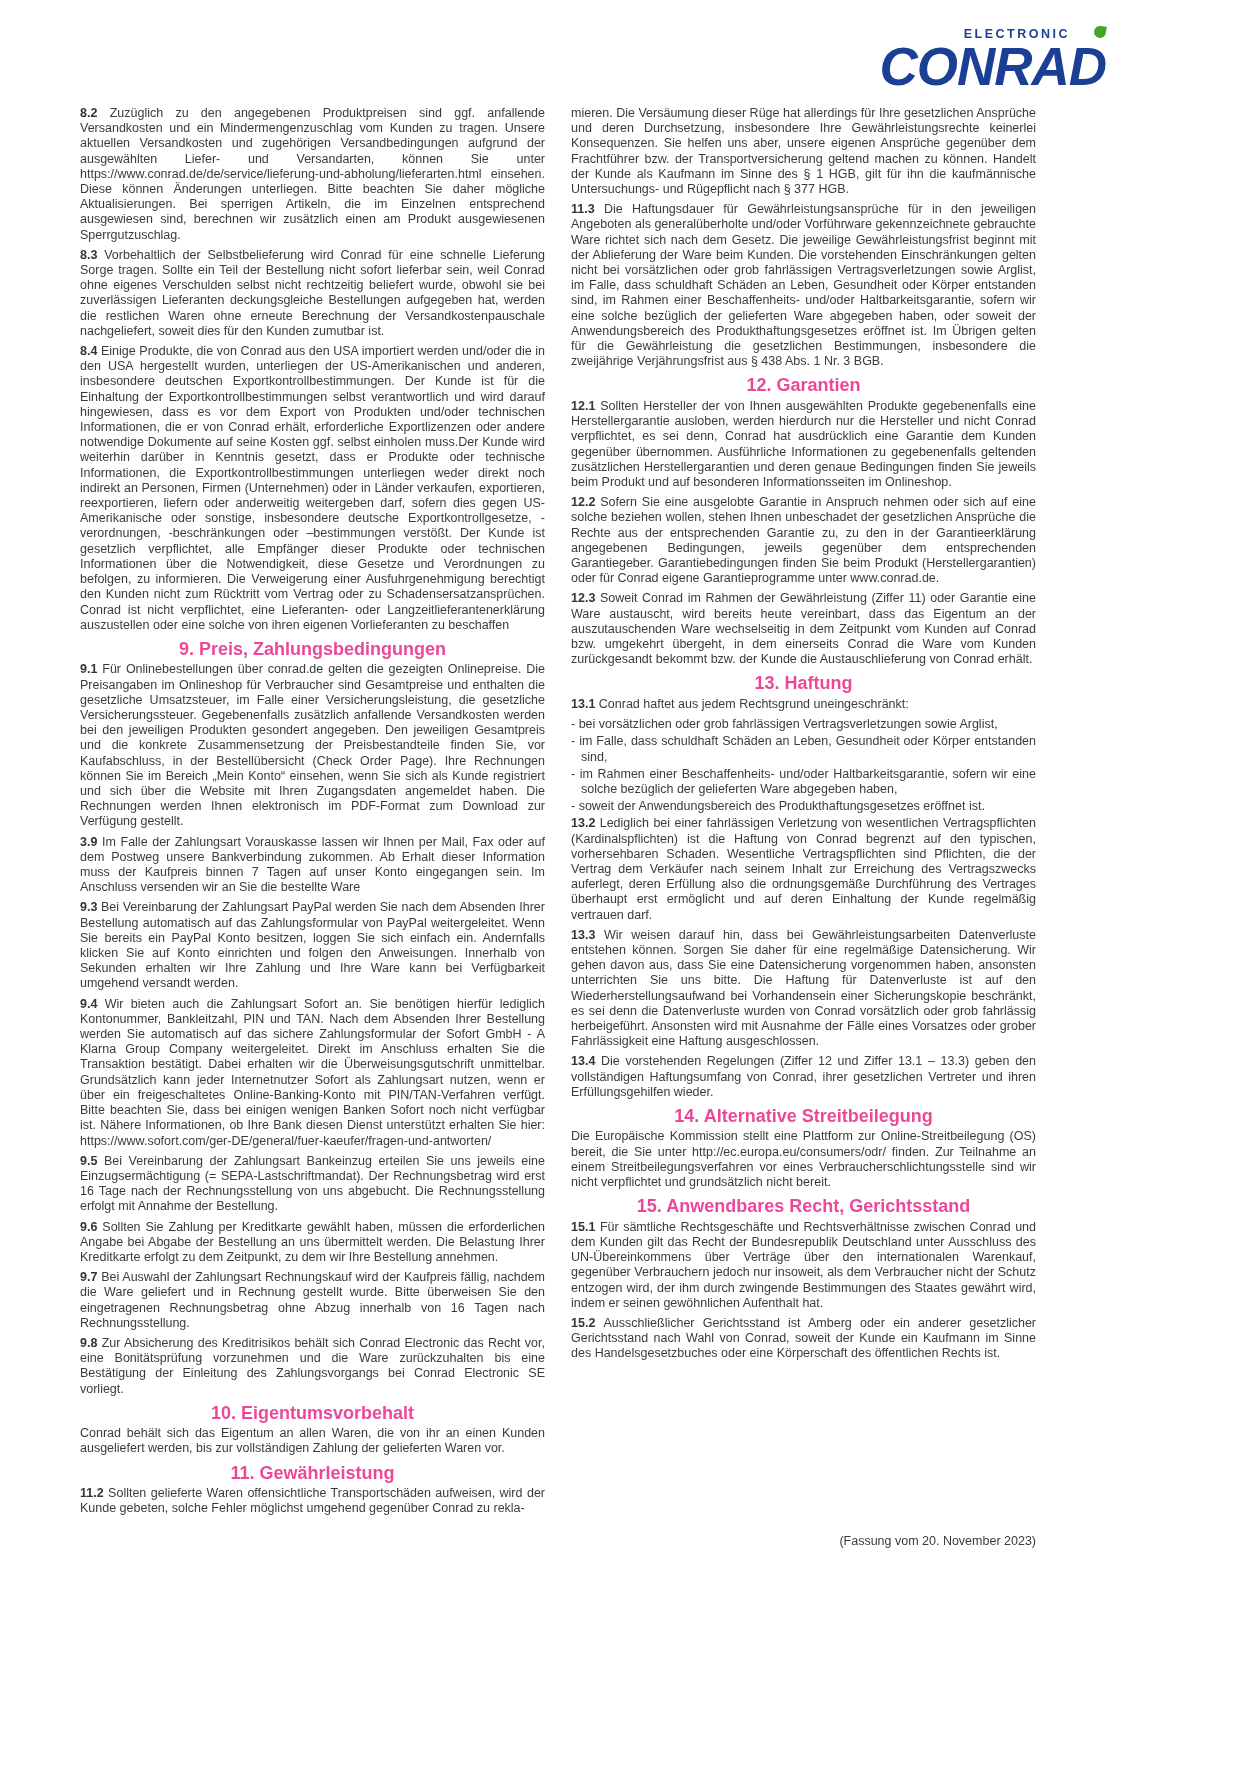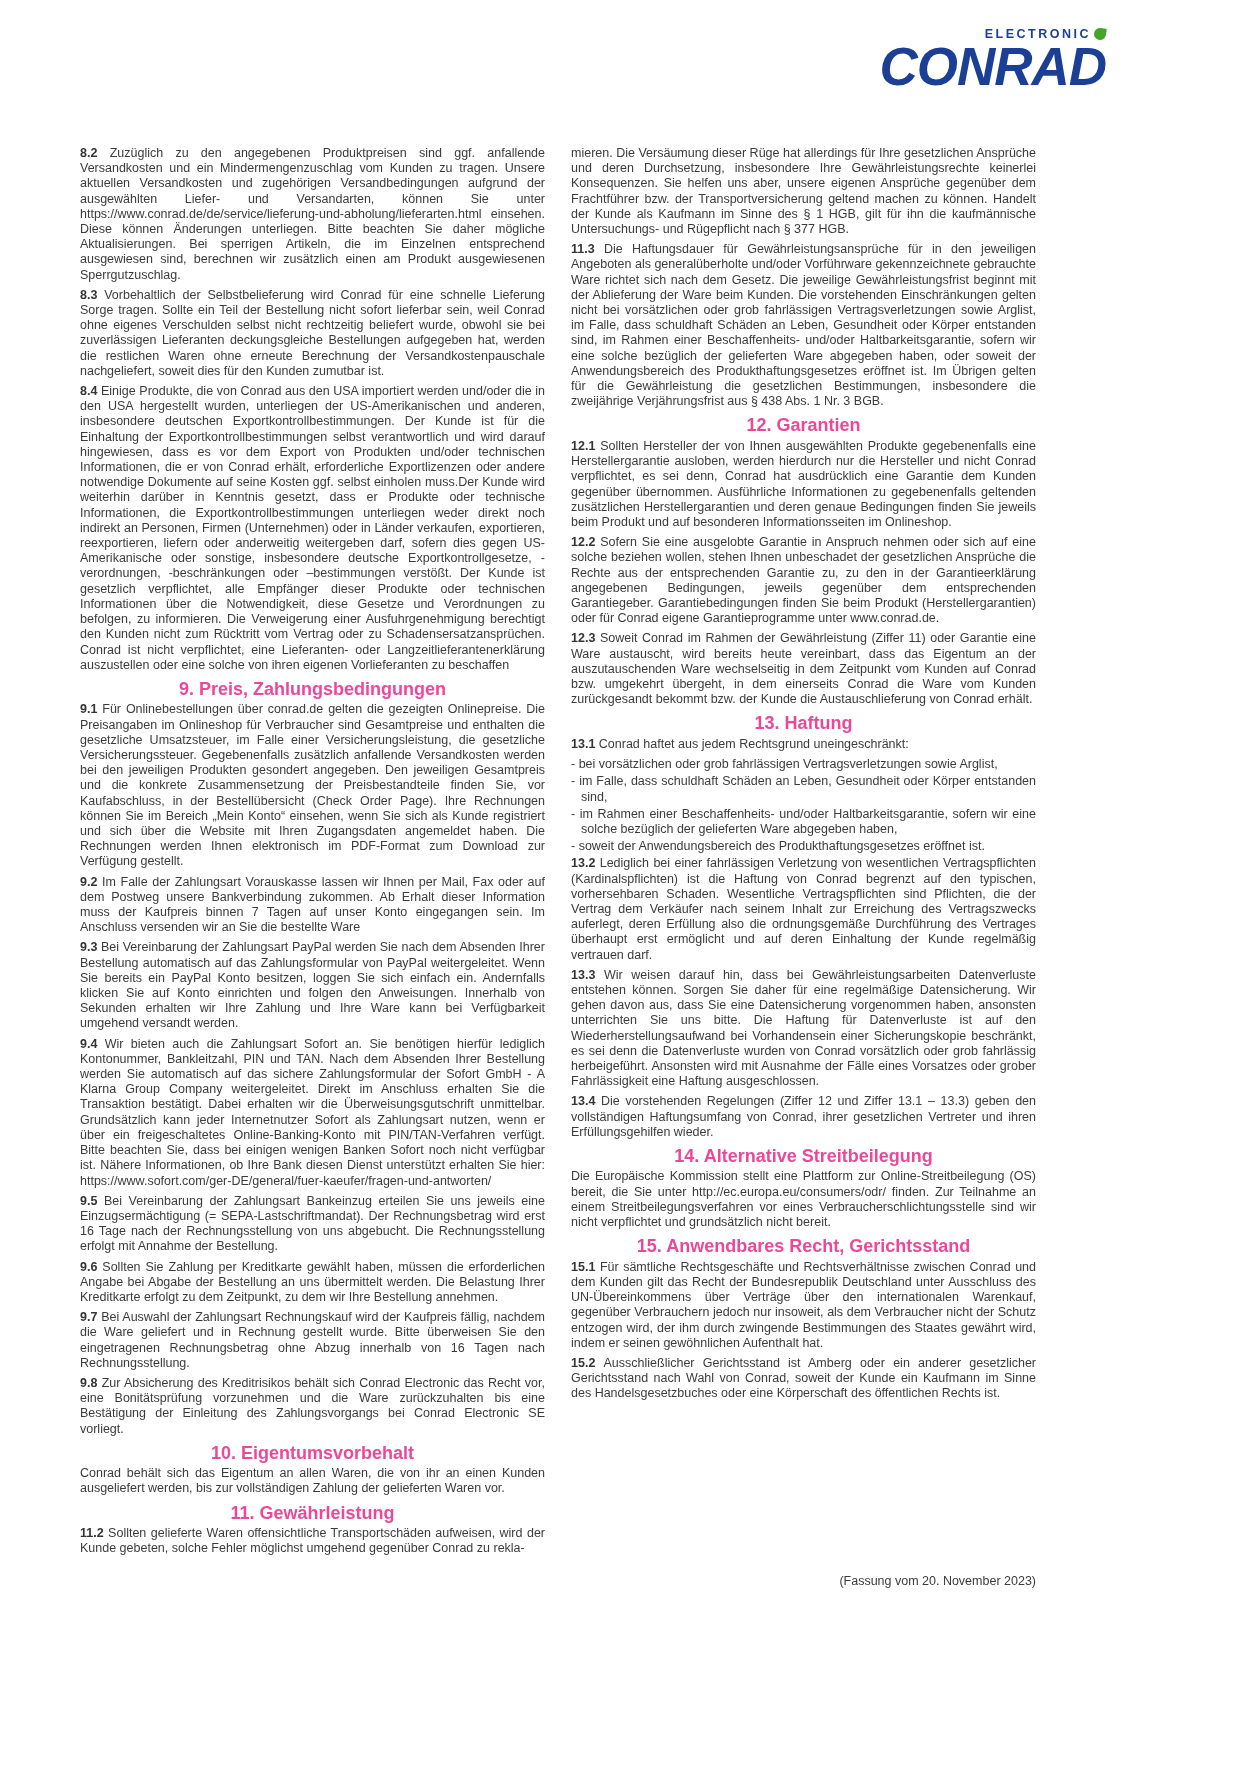--- a/index.html
+++ b/index.html
@@ -30,22 +30,22 @@
     box-sizing: border-box;
   }
   .logo {
     display: flex;
     flex-direction: column;
     align-items: flex-end;
     margin-right: 64px;
   }
   .logo-top {
     display: flex;
-    align-items: center;
-    gap: 3px;
+    align-items: flex-start;
+    gap: 24px;
     margin-bottom: 4px;
   }
   .logo-tagline {
     font-size: 12.5px;
     font-weight: bold;
     letter-spacing: 2.5px;
     color: #1c3f96;
     line-height: 13px;
     margin-top: 2px;
   }
@@ -62,21 +62,20 @@
     font-style: italic;
     letter-spacing: -1px;
     color: #1c3f96;
     line-height: 44px;
     white-space: nowrap;
   }
   .columns {
     display: flex;
     gap: 26px;
     width: 956px;
-    margin-top: 40px;
   }
   .col {
     width: 465px;
     font-size: 12.5px;
     line-height: 15.2px;
     text-align: justify;
     hyphens: auto;
     -webkit-hyphens: auto;
   }
   p.para {
@@ -137,21 +136,21 @@
     </div>
   </div>
 
   <div class="columns">
     <div class="col" id="col-left">
         <p class="para"><b>8.2</b>&nbsp;Zuzüglich zu den angegebenen Produktpreisen sind ggf. anfallende Versandkosten und ein Mindermengenzuschlag vom Kunden zu tragen. Unsere aktuellen Versandkosten und zugehörigen Versandbedingungen aufgrund der ausgewählten Liefer- und Versandarten, können Sie unter https://www.conrad.de/de/service/lieferung-und-abholung/lieferarten.html einsehen. Diese können Änderungen unterliegen. Bitte beachten Sie daher mögliche Aktualisierungen. Bei sperrigen Artikeln, die im Einzelnen entsprechend ausgewiesen sind, berechnen wir zusätzlich einen am Produkt ausgewiesenen Sperrgutzuschlag.</p>
         <p class="para"><b>8.3</b>&nbsp;Vorbehaltlich der Selbstbelieferung wird Conrad für eine schnelle Lieferung Sorge tragen. Sollte ein Teil der Bestellung nicht sofort lieferbar sein, weil Conrad ohne eigenes Verschulden selbst nicht rechtzeitig beliefert wurde, obwohl sie bei zuverlässigen Lieferanten deckungsgleiche Bestellungen aufgegeben hat, werden die restlichen Waren ohne erneute Berechnung der Versandkostenpauschale nachgeliefert, soweit dies für den Kunden zumutbar ist.</p>
         <p class="para"><b>8.4</b>&nbsp;Einige Produkte, die von Conrad aus den USA importiert werden und/oder die in den USA hergestellt wurden, unterliegen der US-Amerikanischen und anderen, insbesondere deutschen Exportkontrollbestimmungen. Der Kunde ist für die Einhaltung der Exportkontrollbestimmungen selbst verantwortlich und wird darauf hingewiesen, dass es vor dem Export von Produkten und/oder technischen Informationen, die er von Conrad erhält, erforderliche Exportlizenzen oder andere notwendige Dokumente auf seine Kosten ggf. selbst einholen muss.Der Kunde wird weiterhin darüber in Kenntnis gesetzt, dass er Produkte oder technische Informationen, die Exportkontrollbestimmungen unterliegen weder direkt noch indirekt an Personen, Firmen (Unternehmen) oder in Länder verkaufen, exportieren, reexportieren, liefern oder anderweitig weitergeben darf, sofern dies gegen US-Amerikanische oder sonstige, insbesondere deutsche Exportkontrollgesetze, -verordnungen, -beschränkungen oder –bestimmungen verstößt. Der Kunde ist gesetzlich verpflichtet, alle Empfänger dieser Produkte oder technischen Informationen über die Notwendigkeit, diese Gesetze und Verordnungen zu befolgen, zu informieren. Die Verweigerung einer Ausfuhrgenehmigung berechtigt den Kunden nicht zum Rücktritt vom Vertrag oder zu Schadensersatzansprüchen. Conrad ist nicht verpflichtet, eine Lieferanten- oder Langzeitlieferantenerklärung auszustellen oder eine solche von ihren eigenen Vorlieferanten zu beschaffen</p>
         <div class="sec-heading">9. Preis, Zahlungsbedingungen</div>
         <p class="para"><b>9.1</b>&nbsp;Für Onlinebestellungen über conrad.de gelten die gezeigten Onlinepreise. Die Preisangaben im Onlineshop für Verbraucher sind Gesamtpreise und enthalten die gesetzliche Umsatzsteuer, im Falle einer Versicherungsleistung, die gesetzliche Versicherungssteuer. Gegebenenfalls zusätzlich anfallende Versandkosten werden bei den jeweiligen Produkten gesondert angegeben. Den jeweiligen Gesamtpreis und die konkrete Zusammensetzung der Preisbestandteile finden Sie, vor Kaufabschluss, in der Bestellübersicht (Check Order Page). Ihre Rechnungen können Sie im Bereich „Mein Konto“ einsehen, wenn Sie sich als Kunde registriert und sich über die Website mit Ihren Zugangsdaten angemeldet haben. Die Rechnungen werden Ihnen elektronisch im PDF-Format zum Download zur Verfügung gestellt.</p>
-        <p class="para"><b>9.2</b>&nbsp;Im Falle der Zahlungsart Vorauskasse lassen wir Ihnen per Mail, Fax oder auf dem Postweg unsere Bankverbindung zukommen. Ab Erhalt dieser Information muss der Kaufpreis binnen 7 Tagen auf unser Konto eingegangen sein. Im Anschluss versenden wir an Sie die bestellte Ware</p>
+        <p class="para"><b>3.9</b>&nbsp;Im Falle der Zahlungsart Vorauskasse lassen wir Ihnen per Mail, Fax oder auf dem Postweg unsere Bankverbindung zukommen. Ab Erhalt dieser Information muss der Kaufpreis binnen 7 Tagen auf unser Konto eingegangen sein. Im Anschluss versenden wir an Sie die bestellte Ware</p>
         <p class="para"><b>9.3</b>&nbsp;Bei Vereinbarung der Zahlungsart PayPal werden Sie nach dem Absenden Ihrer Bestellung  automatisch auf das Zahlungsformular von PayPal weitergeleitet. Wenn Sie bereits ein PayPal Konto besitzen, loggen Sie sich einfach ein. Andernfalls klicken Sie auf Konto einrichten und folgen den Anweisungen. Innerhalb von Sekunden erhalten wir Ihre Zahlung und Ihre Ware kann bei Verfügbarkeit umgehend versandt werden.</p>
         <p class="para"><b>9.4</b>&nbsp;Wir bieten auch die Zahlungsart Sofort an. Sie benötigen hierfür lediglich Kontonummer, Bankleitzahl, PIN und TAN. Nach dem Absenden Ihrer Bestellung werden Sie automatisch auf das sichere Zahlungsformular der Sofort GmbH - A Klarna Group Company weitergeleitet. Direkt im Anschluss erhalten Sie die Transaktion bestätigt. Dabei erhalten wir die Überweisungsgutschrift unmittelbar. Grundsätzlich kann jeder Internetnutzer Sofort als Zahlungsart nutzen, wenn er über ein freigeschaltetes Online-Banking-Konto mit PIN/TAN-Verfahren verfügt. Bitte beachten Sie, dass bei einigen wenigen Banken Sofort noch nicht verfügbar ist. Nähere Informationen, ob Ihre Bank diesen Dienst unterstützt erhalten Sie hier: https://www.sofort.com/ger-DE/general/fuer-kaeufer/fragen-und-antworten/</p>
         <p class="para"><b>9.5</b>&nbsp;Bei Vereinbarung der Zahlungsart Bankeinzug erteilen Sie uns jeweils eine Einzugsermächtigung (= SEPA-Lastschriftmandat). Der Rechnungsbetrag wird erst 16 Tage nach der Rechnungsstellung von uns abgebucht. Die Rechnungsstellung erfolgt mit Annahme der Bestellung.</p>
         <p class="para"><b>9.6</b>&nbsp;Sollten Sie Zahlung per Kreditkarte gewählt haben, müssen die erforderlichen Angabe bei Abgabe der Bestellung an uns übermittelt werden. Die Belastung Ihrer Kreditkarte erfolgt zu dem Zeitpunkt, zu dem wir Ihre Bestellung annehmen.</p>
         <p class="para"><b>9.7</b>&nbsp;Bei Auswahl der Zahlungsart Rechnungskauf wird der Kaufpreis fällig, nachdem die Ware geliefert und in Rechnung gestellt wurde. Bitte überweisen Sie den eingetragenen Rechnungsbetrag ohne Abzug innerhalb von 16 Tagen nach Rechnungsstellung.</p>
         <p class="para"><b>9.8</b>&nbsp;Zur Absicherung des Kreditrisikos behält sich Conrad Electronic das Recht vor, eine Bonitätsprüfung vorzunehmen und die Ware zurückzuhalten bis eine Bestätigung der Einleitung des Zahlungsvorgangs bei Conrad Electronic SE vorliegt.</p>
         <div class="sec-heading">10. Eigentumsvorbehalt</div>
         <p class="para">Conrad behält sich das Eigentum an allen Waren, die von ihr an einen Kunden ausgeliefert werden, bis zur vollständigen Zahlung der gelieferten Waren vor.</p>
         <div class="sec-heading">11. Gewährleistung</div>
         <p class="para"><b>11.2</b>&nbsp;Sollten gelieferte Waren offensichtliche Transportschäden aufweisen, wird der Kunde gebeten, solche Fehler möglichst umgehend gegenüber Conrad zu rekla-</p>

